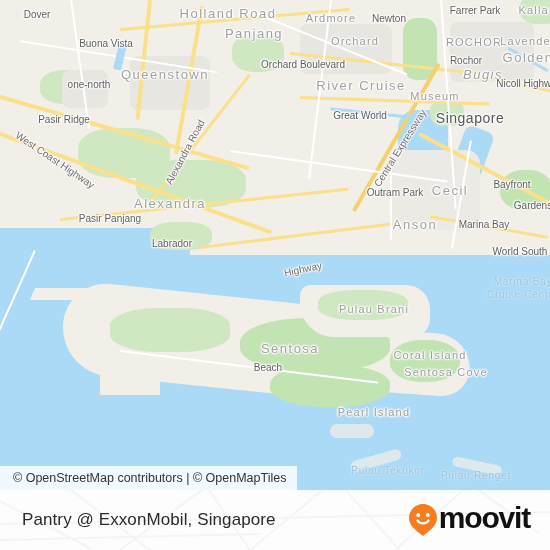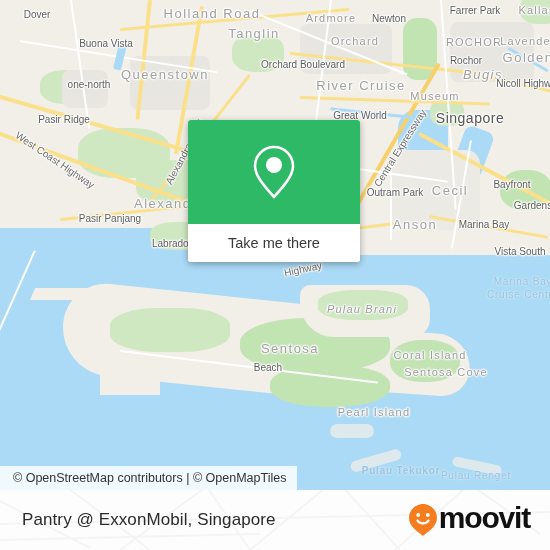--- a/index.html
+++ b/index.html
@@ -181,27 +181,27 @@
     <div class="road road-minor" style="left:470px;top:140px;width:2px;height:110px;transform:rotate(10deg);"></div>
     <div class="road road-minor" style="left:120px;top:350px;width:260px;height:2px;transform:rotate(7deg);"></div>
     <div class="road road-minor" style="left:34px;top:250px;width:2px;height:126px;transform:rotate(24deg);"></div>
 
     <div class="water-strip" style="left:330px;top:112px;width:90px;height:3px;transform:rotate(6deg);"></div>
     <div class="water-strip" style="left:505px;top:58px;width:46px;height:3px;transform:rotate(30deg);"></div>
     <div class="water-strip" style="left:116px;top:44px;width:8px;height:26px;transform:rotate(14deg);"></div>
 
     <div id="map-labels">
         <div class="lbl dark" style="left: 37px; top: 14px;">Dover</div>
-        <div class="lbl areabig" style="left: 212px; top: 13px;">Holland Road</div>
+        <div class="lbl areabig" style="left: 228px; top: 13px;">Holland Road</div>
         <div class="lbl area" style="left: 331px; top: 18px;">Ardmore</div>
         <div class="lbl dark" style="left: 389px; top: 18px;">Newton</div>
         <div class="lbl dark" style="left: 475px; top: 10px;">Farrer Park</div>
         <div class="lbl area" style="left: 541px; top: 10px;">Kallang</div>
         <div class="lbl dark" style="left: 106px; top: 43px;">Buona Vista</div>
-        <div class="lbl areabig" style="left: 254px; top: 33px;">Tanglin</div>
+        <div class="lbl areabig" style="left: 254px; top: 33px;">Panjang</div>
         <div class="lbl area" style="left: 355px; top: 41px;">Orchard</div>
         <div class="lbl area" style="left: 474px; top: 42px;">ROCHOR</div>
         <div class="lbl area" style="left: 528px; top: 41px;">Lavender</div>
         <div class="lbl areabig" style="left: 165px; top: 74px;">Queenstown</div>
         <div class="lbl dark" style="left: 303px; top: 64px;">Orchard Boulevard</div>
         <div class="lbl dark" style="left: 466px; top: 60px;">Rochor</div>
         <div class="lbl areabig" style="left: 528px; top: 57px;">Golden</div>
         <div class="lbl dark" style="left: 89px; top: 84px;">one-north</div>
         <div class="lbl areabig" style="left: 361px; top: 85px;">River Cruise</div>
         <div class="lbl areabig" style="left: 483px; top: 74px; font-style: italic;">Bugis</div>
@@ -215,45 +215,34 @@
         <div class="lbl road-lbl" style="left: 400px; top: 148px; transform: translate(-50%, -50%) rotate(-58deg);">Central Expressway</div>
         <div class="lbl areabig" style="left: 170px; top: 203px;">Alexandra</div>
         <div class="lbl dark" style="left: 395px; top: 192px;">Outram Park</div>
         <div class="lbl areabig" style="left: 450px; top: 190px;">Cecil</div>
         <div class="lbl dark" style="left: 512px; top: 184px;">Bayfront</div>
         <div class="lbl dark" style="left: 110px; top: 218px;">Pasir Panjang</div>
         <div class="lbl dark" style="left: 533px; top: 205px;">Gardens</div>
         <div class="lbl dark" style="left: 172px; top: 243px;">Labrador</div>
         <div class="lbl areabig" style="left: 415px; top: 224px;">Anson</div>
         <div class="lbl dark" style="left: 484px; top: 224px;">Marina Bay</div>
-        <div class="lbl dark" style="left: 520px; top: 251px;">Vista South</div>
+        <div class="lbl dark" style="left: 520px; top: 251px;">World South</div>
         <div class="lbl road-lbl" style="left: 303px; top: 269px; transform: translate(-50%, -50%) rotate(-12deg);">Highway</div>
         <div class="lbl water" style="left: 523px; top: 281px;">Marina Bay</div>
         <div class="lbl water" style="left: 523px; top: 294px;">Cruise Centre</div>
-        <div class="lbl area" style="left: 362px; top: 309px; font-style: italic;">Pulau Brani</div>
+        <div class="lbl area" style="left: 374px; top: 309px;">Pulau Brani</div>
         <div class="lbl areabig" style="left: 290px; top: 348px;">Sentosa</div>
         <div class="lbl area" style="left: 430px; top: 355px;">Coral Island</div>
         <div class="lbl dark" style="left: 268px; top: 367px;">Beach</div>
         <div class="lbl area" style="left: 400px; top: 372px; margin-left: 46px;">Sentosa Cove</div>
         <div class="lbl area" style="left: 374px; top: 412px;">Pearl Island</div>
-        <div class="lbl water" style="left: 401px; top: 470px; font-weight: bold;">Pulau Tekukor</div>
+        <div class="lbl water" style="left: 388px; top: 470px;">Pulau Tekukor</div>
         <div class="lbl water" style="left: 476px; top: 475px;">Pulau Renget</div>
       </div>
 
-    <div id="popup">
-      <div id="popup-head">
-        <svg width="46" height="56" viewBox="0 0 46 56">
-          <path d="M23 3 C12.5 3 4 11.5 4 22 C4 32 14 43 23 53 C32 43 42 32 42 22 C42 11.5 33.5 3 23 3 Z" fill="none" stroke="#ffffff" stroke-width="2.6" stroke-linejoin="round"></path>
-          <circle cx="23" cy="21" r="8" fill="#ffffff"></circle>
-        </svg>
-      </div>
-      <div id="popup-foot">
-        <span>Take me there</span>
-      </div>
-    </div>
 
     <div id="attribution">
       <span>© OpenStreetMap contributors | © OpenMapTiles</span>
     </div>
   </div>
 
   <div id="footer">
     <svg id="footer-watermark" viewBox="0 0 550 60" preserveAspectRatio="none">
       <g stroke="#ececec" stroke-width="2" fill="none">
         <path d="M-10 6 L90 58"></path>

